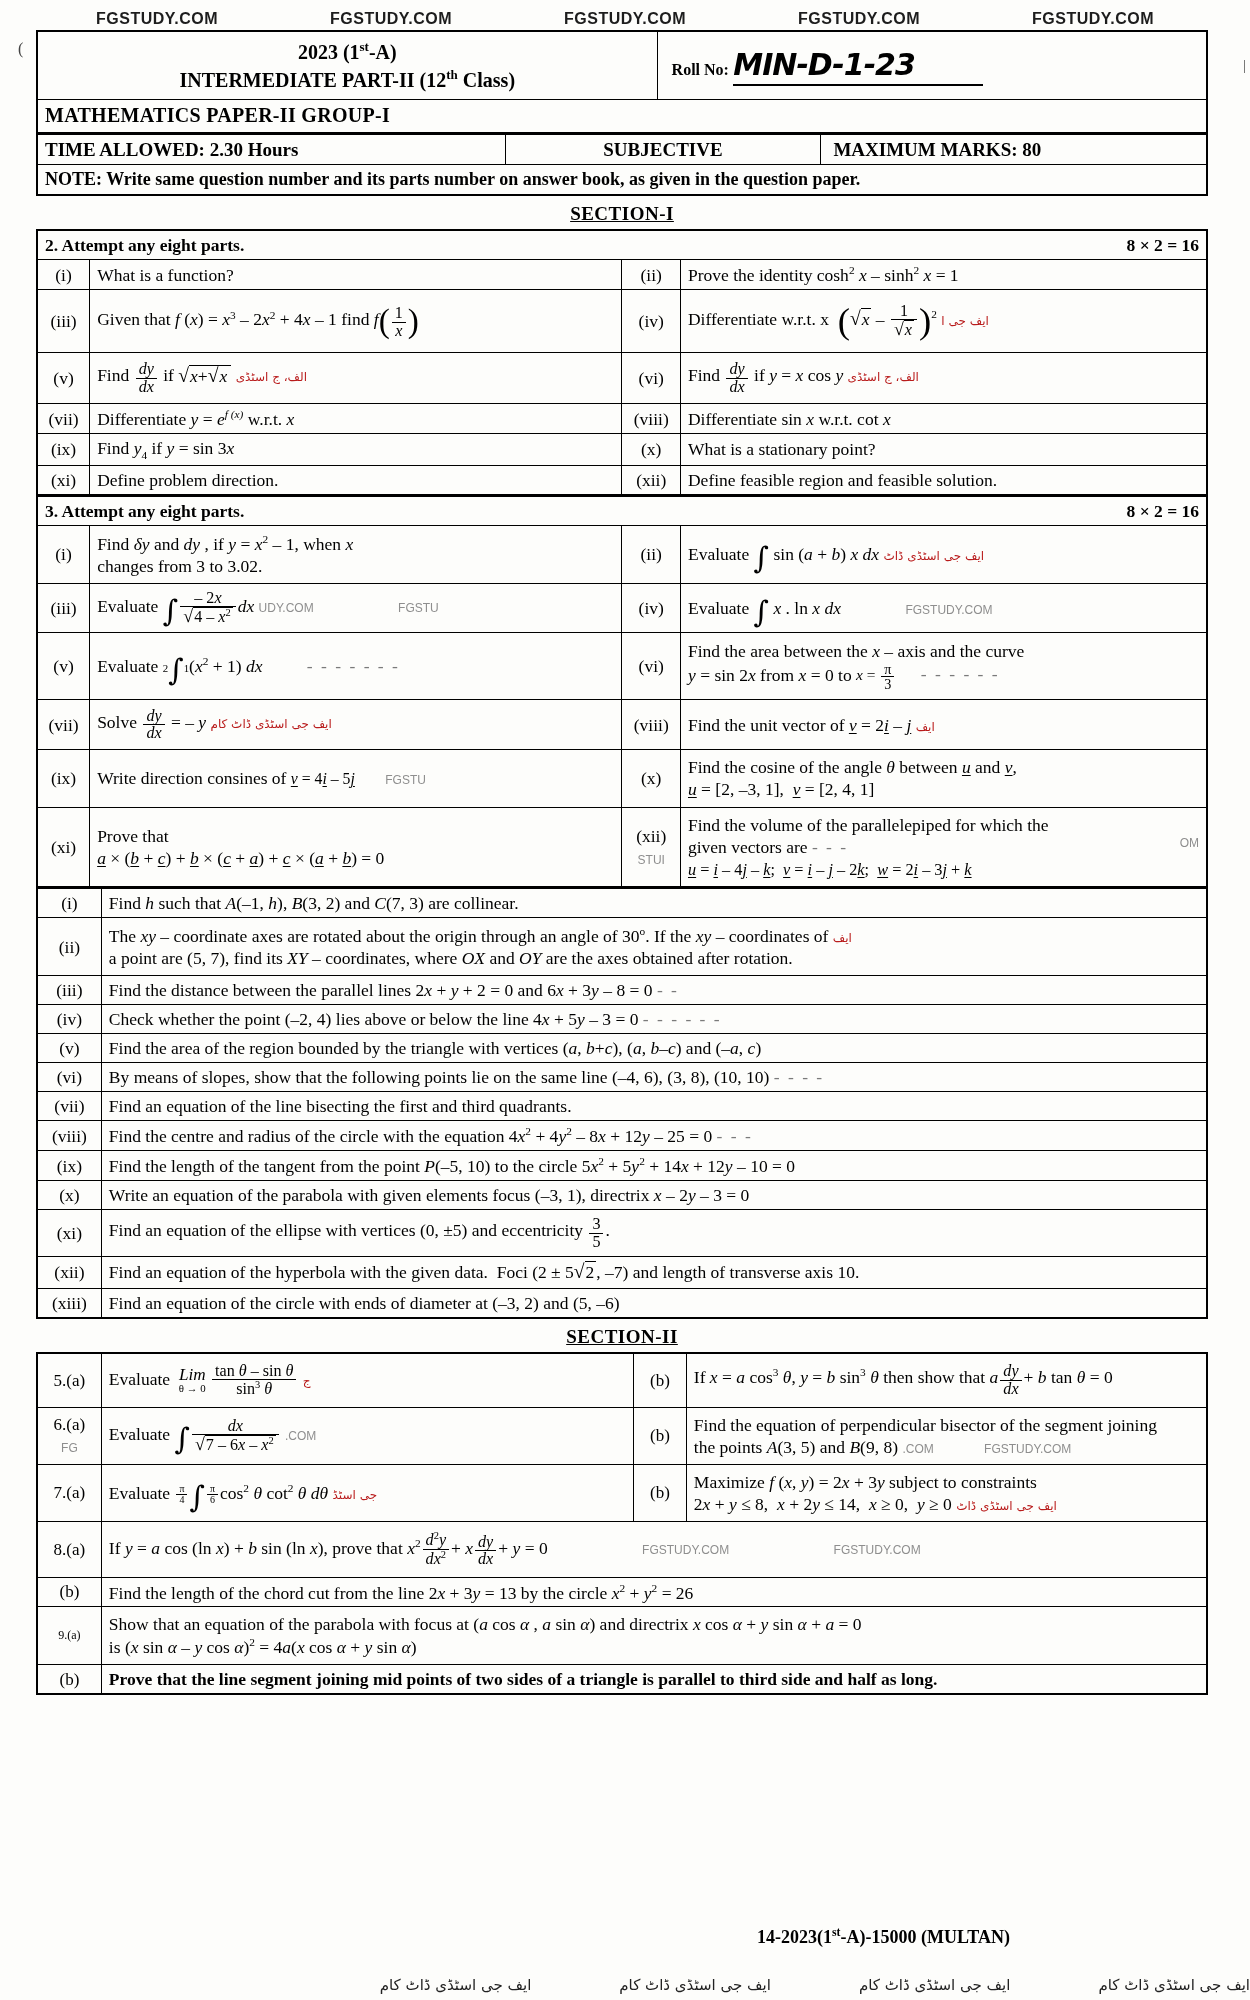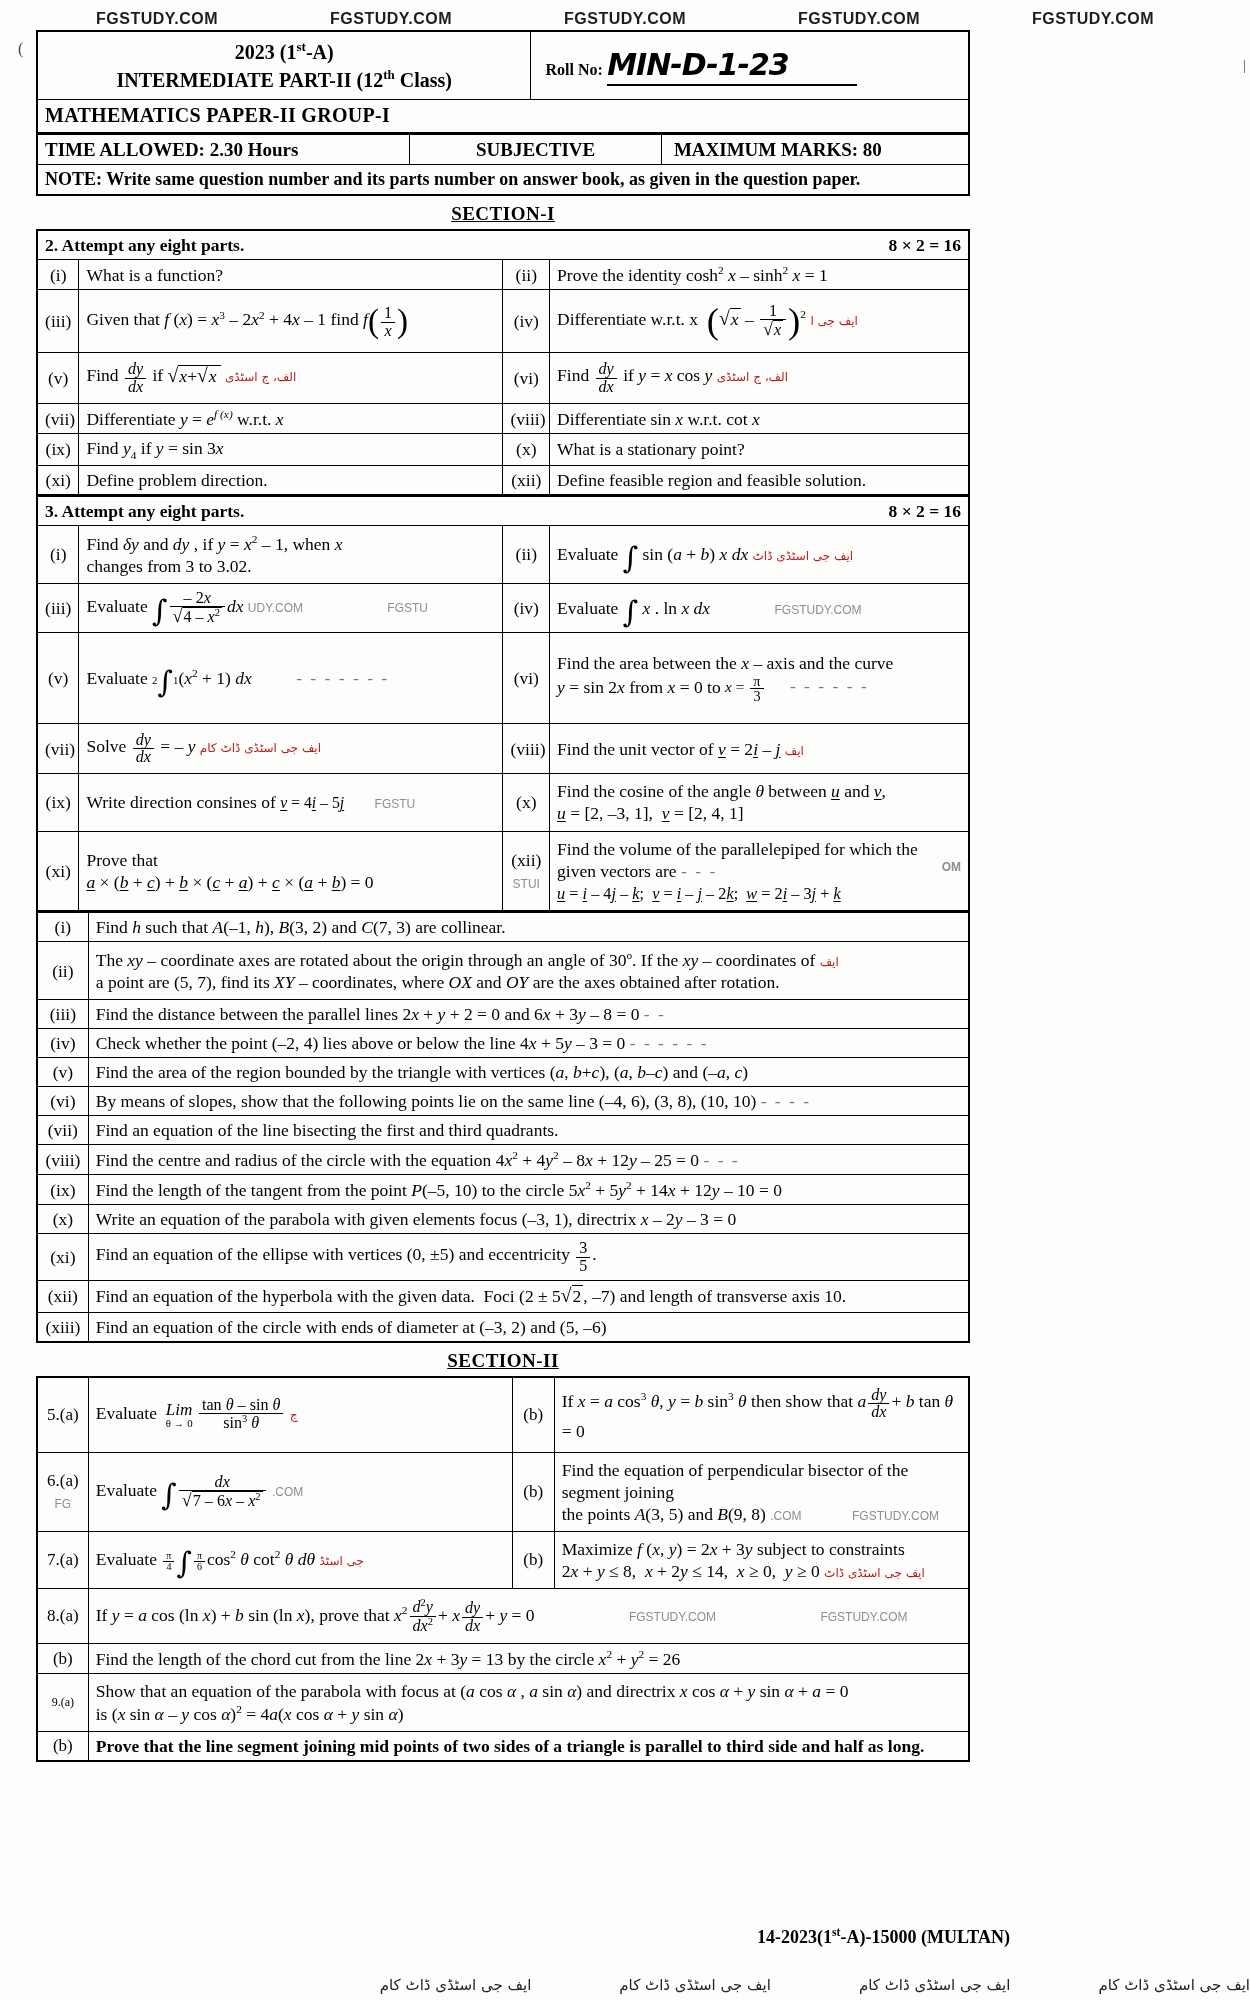--- a/index.html
+++ b/index.html
@@ -20,21 +20,21 @@
     font-size:16px;font-weight:700;letter-spacing:.5px;color:#1d1d1d;
     padding:0 40px;box-sizing:border-box;
   }
   .wm-bottom{
     position:absolute;bottom:6px;left:0;width:1250px;
     display:flex;justify-content:flex-start;gap:88px;
     font-size:15px;color:#222;padding-left:30px;box-sizing:border-box;
   }
   .urdu{font-family:"DejaVu Sans", sans-serif;direction:rtl;}
 
-  .sheet{position:absolute;left:36px;top:30px;width:934px;}
+  .sheet{position:absolute;left:36px;top:30px;width:1172px;}
 
   
   table.box{
     width:100%;border-collapse:collapse;
     border:2px solid #000;table-layout:fixed;
   }
   table.box td{
     border:1px solid #000;
     padding:3px 7px;
     vertical-align:middle;
@@ -252,21 +252,21 @@
           <span class="faint" style="margin-left:60px;">FGSTUDY.COM</span>
         </td>
       </tr>
       <tr>
         <td class="rom">(v)</td>
         <td style="padding:8px 7px;">
           Evaluate <span class="ilimit"><span class="t">2</span><span class="b"></span></span><span class="intg">∫</span><span class="ilimit"><span class="t"></span><span class="b">1</span></span>(<span class="it">x</span><sup>2</sup> + 1) <span class="it">dx</span>
           <span class="dots" style="margin-left:40px;">- - - - - - -</span>
         </td>
         <td class="rom">(vi)</td>
-        <td style="padding:19px 7px;">
+        <td style="padding:7px 7px;">
           Find the area between the <span class="it">x</span> – axis and the curve<br>
           <span class="it">y</span> = sin 2<span class="it">x</span> from <span class="it">x</span> = 0 to <span style="font-size:.88em;"><span class="it">x</span> = <span class="frac"><span class="n">π</span><span class="d">3</span></span></span>
           <span class="dots" style="margin-left:20px;">- - - - - -</span>
         </td>
       </tr>
       <tr>
         <td class="rom">(vii)</td>
         <td style="padding:8px 7px;">
           Solve <span class="frac"><span class="n it">dy</span><span class="d it">dx</span></span> = – <span class="it">y</span>
           <span class="urdu-in">ایف جی اسٹڈی ڈاٹ کام</span>
@@ -295,21 +295,21 @@
           Prove that<br>
           <span class="vec">a</span> × (<span class="vec">b</span> + <span class="vec">c</span>) + <span class="vec">b</span> × (<span class="vec">c</span> + <span class="vec">a</span>) + <span class="vec">c</span> × (<span class="vec">a</span> + <span class="vec">b</span>) = 0
         </td>
         <td class="rom">
           <span>(xii)</span><br>
           <span class="faint">STUI</span>
         </td>
         <td style="padding:6px 7px;">
           Find the volume of the parallelepiped for which the<br>
           given vectors are <span class="dots">- - -</span>
-          <span class="faint" style="float:right;font-weight:bold;">OM</span><br>
+          <span class="faint" style="float:right;">OM</span><br>
           <span style="font-size:.93em;"><span class="vec">u</span> = <span class="vec">i</span> – 4<span class="vec">j</span> – <span class="vec">k</span>;&nbsp; <span class="vec">v</span> = <span class="vec">i</span> – <span class="vec">j</span> – 2<span class="vec">k</span>;&nbsp; <span class="vec">w</span> = 2<span class="vec">i</span> – 3<span class="vec">j</span> + <span class="vec">k</span></span>
         </td>
       </tr>
     </tbody>
       </table>
 
     <table class="box" style="border-top:none;">
       <colgroup>
           <col style="width:5.5%">
           <col style="width:94.5%">

